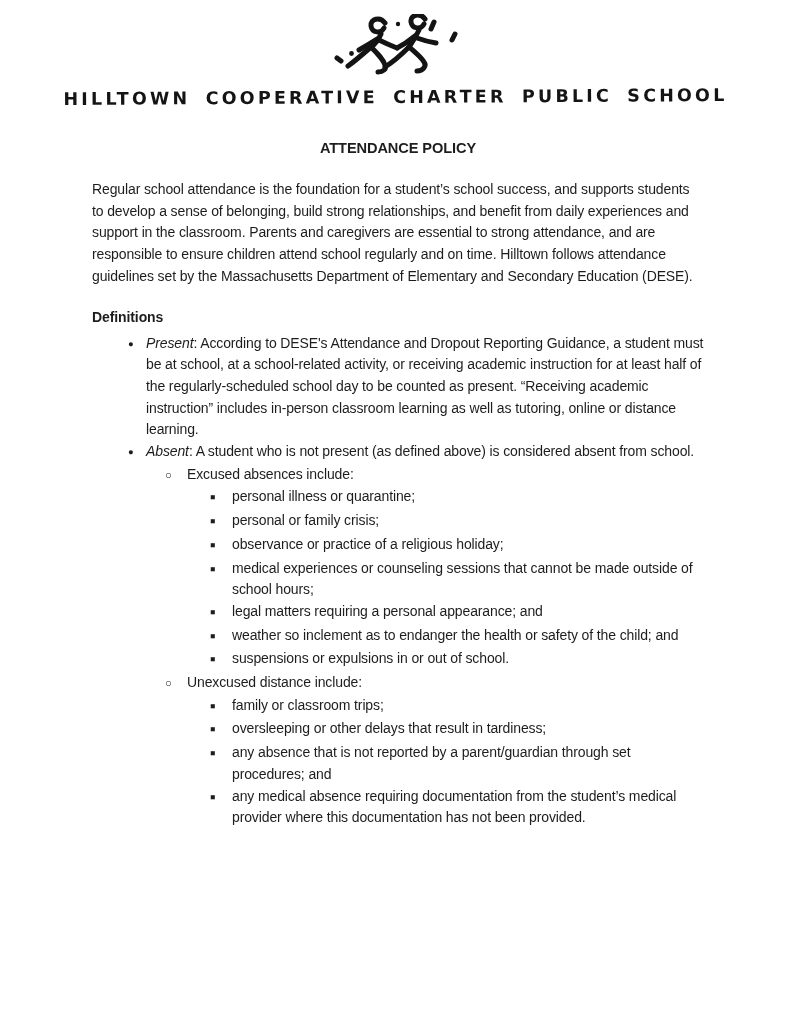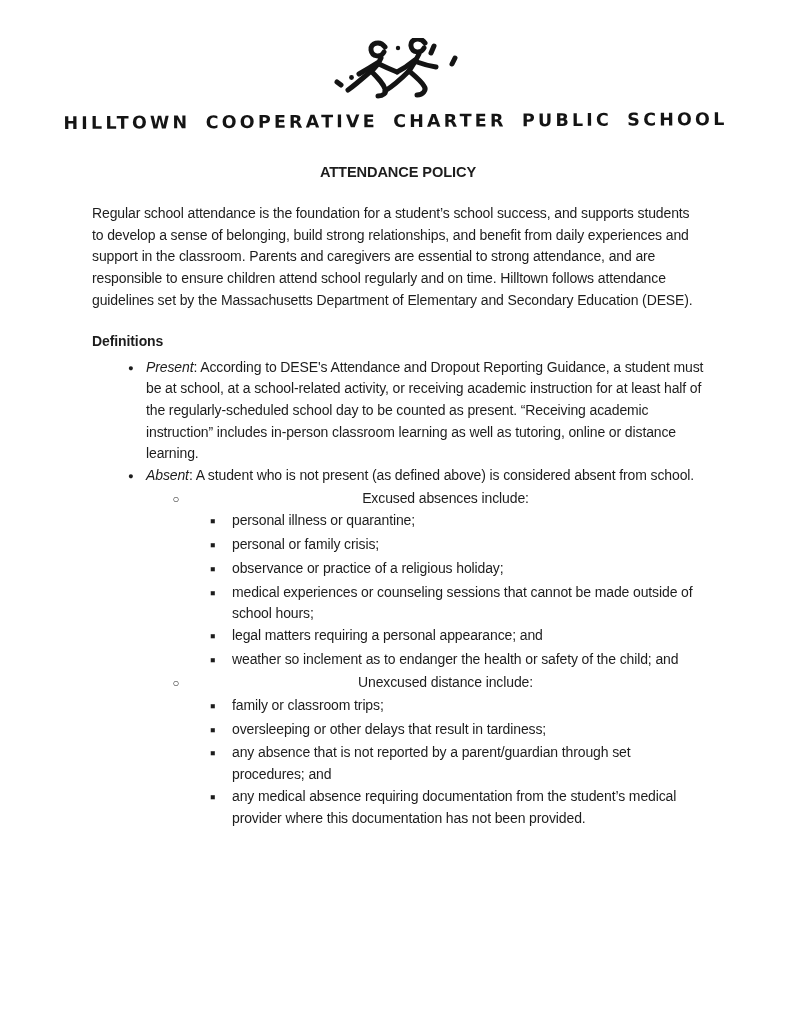--- a/index.html
+++ b/index.html
@@ -11,21 +11,21 @@
     font-family:"Liberation Sans", sans-serif;
     color:#1d1d1d;
     overflow:hidden;
   }
   .doc{
     width:612px;
     margin:0 0 0 92px;
   }
   
   .logo{
-    padding-top:38px;
+    padding-top:14px;
     text-align:center;
   }
   .logo svg{display:block;margin:0 auto;}
   .logo-name{
     margin-top:9px;
     font-family:"DejaVu Sans", sans-serif;
     font-weight:700;
     font-size:17.5px;
     letter-spacing:3.2px;
     word-spacing:6px;
@@ -57,21 +57,21 @@
   .list{margin-top:8px;}
   .li{
     display:flex;
     align-items:flex-start;
     font-size:14px;
     line-height:21.7px;
     letter-spacing:-0.12px;
   }
   .li p{margin:0;flex:1;}
   .l1{padding-left:36px;}
-  .l2{padding-left:73px;text-align:center;}
+  .l2{padding-left:73px;}
   .l3{padding-left:118px;}
   .m{
     flex:0 0 18px;
     line-height:21.7px;
     color:#1d1d1d;
     user-select:none;
   }
   .l2 .m,.l3 .m{flex:0 0 22px;}
   .m-disc::before{content:"●";font-size:9.5px;position:relative;top:-1px;}
   .m-circ::before{content:"○";font-size:11.5px;}
@@ -151,20 +151,24 @@
         <p>medical experiences or counseling sessions that cannot be made outside of school hours;</p>
       </div>
       <div class="li l3">
         <span class="m m-sq"></span>
         <p>legal matters requiring a personal appearance; and</p>
       </div>
       <div class="li l3">
         <span class="m m-sq"></span>
         <p>weather so inclement as to endanger the health or safety of the child; and</p>
       </div>
+      <div class="li l3">
+        <span class="m m-sq"></span>
+        <p>suspensions or expulsions in or out of school.</p>
+      </div>
 
       <div class="li l2">
         <span class="m m-circ"></span>
         <p>Unexcused distance include:</p>
       </div>
 
       <div class="li l3">
         <span class="m m-sq"></span>
         <p>family or classroom trips;</p>
       </div>

